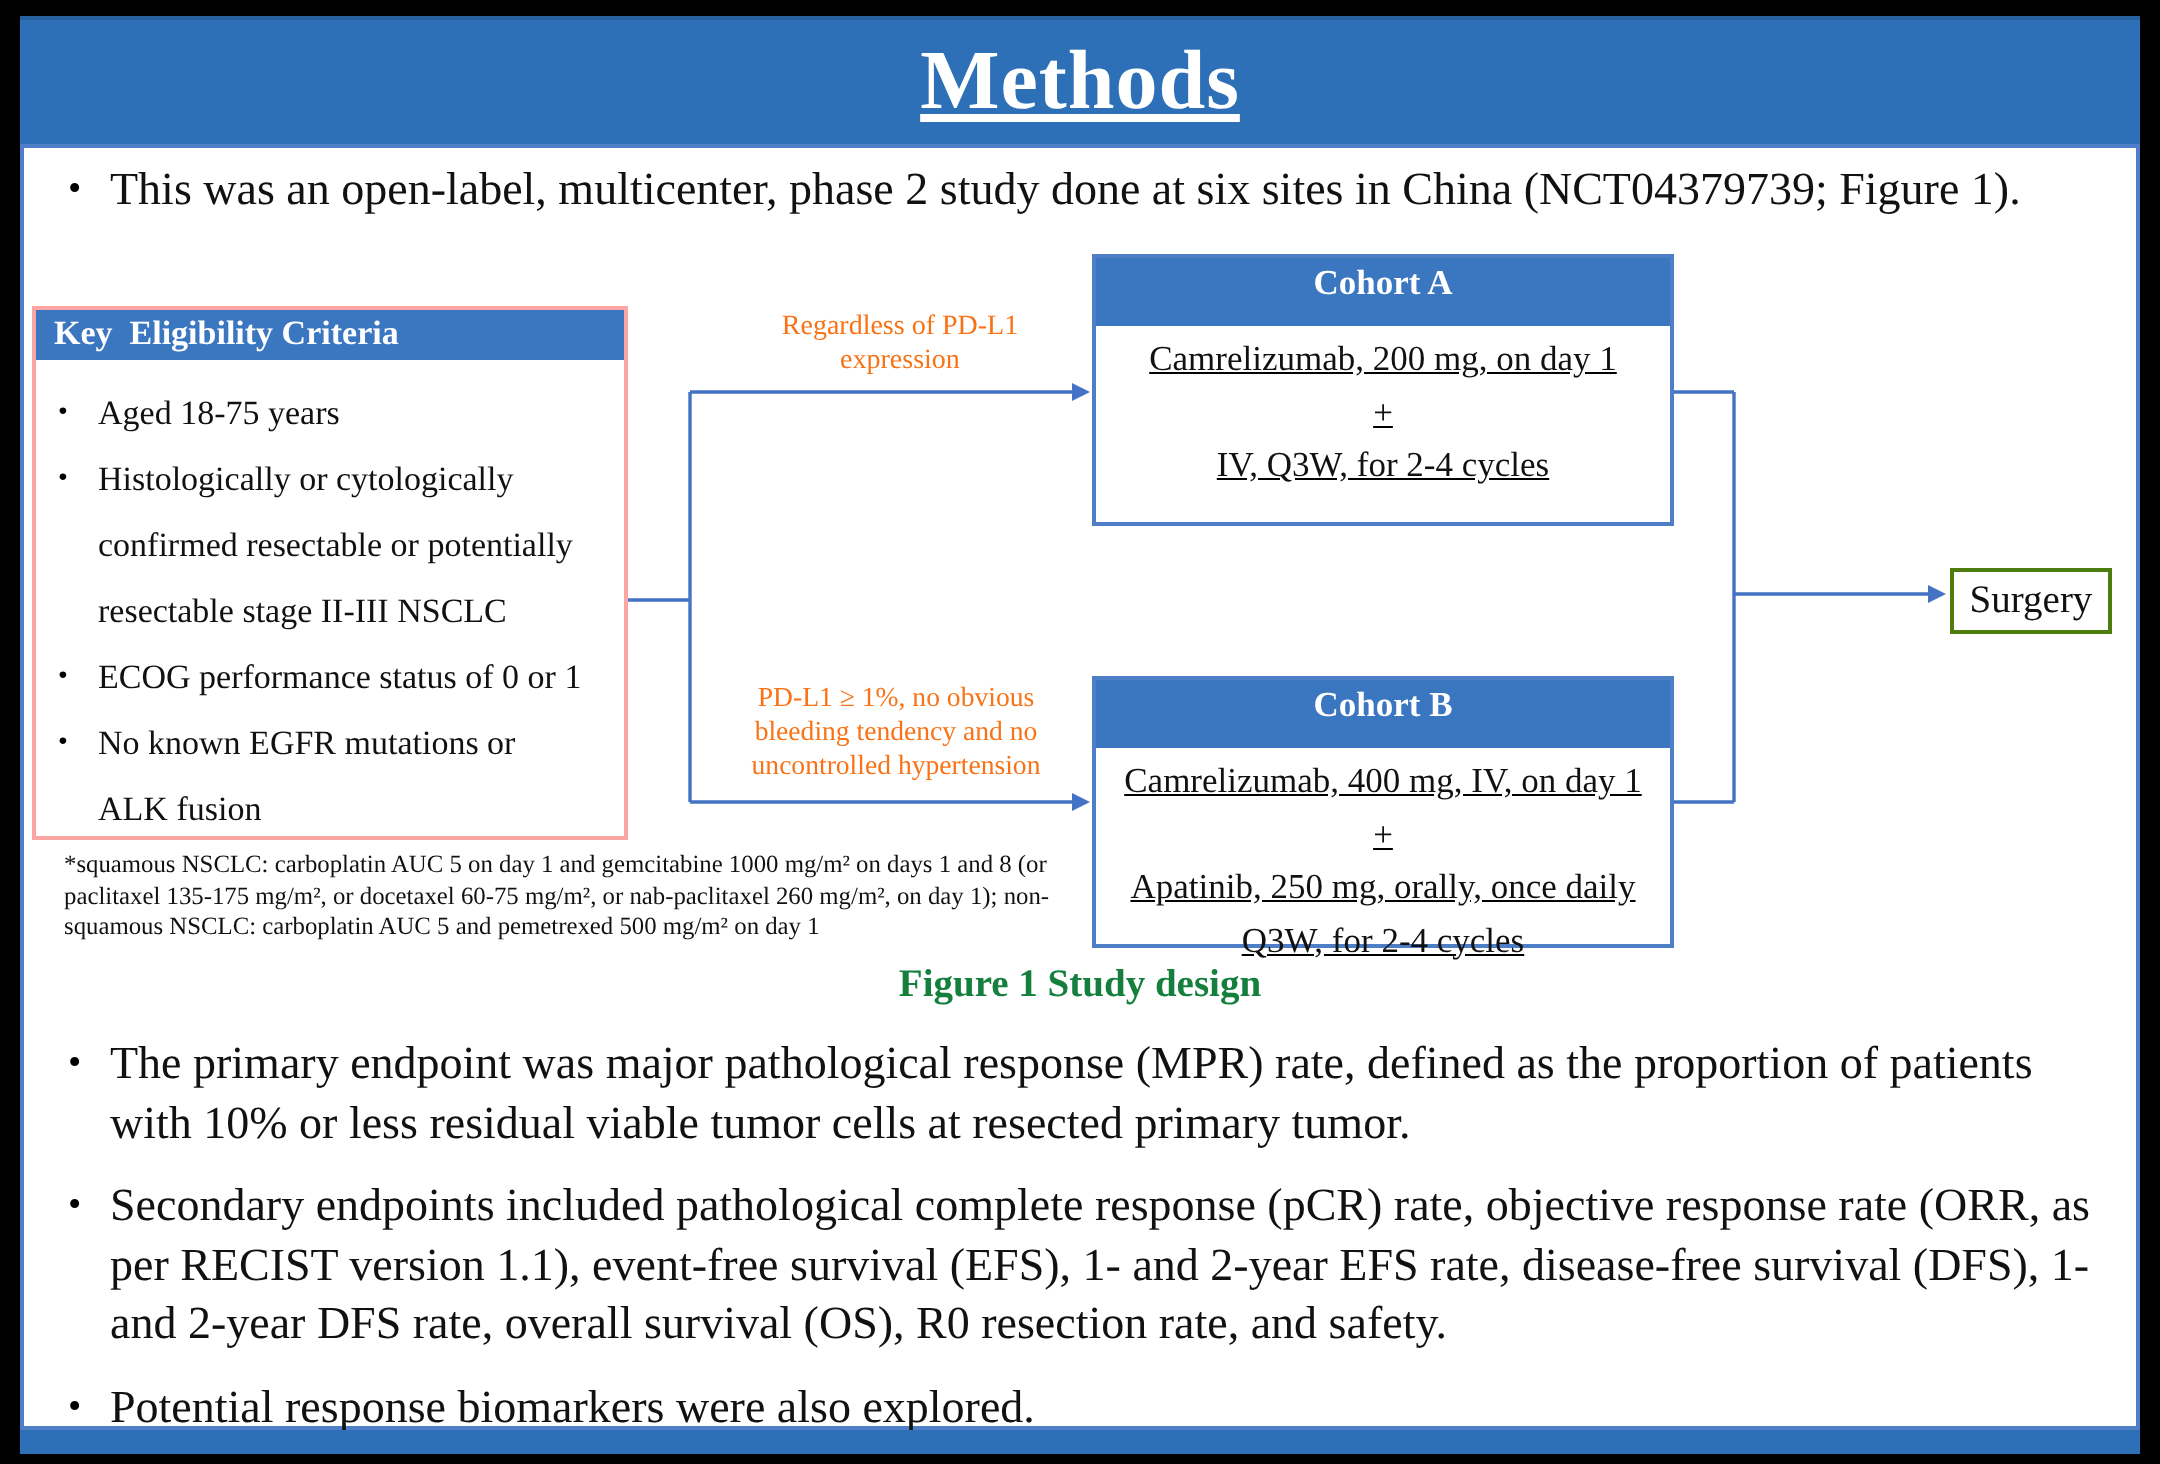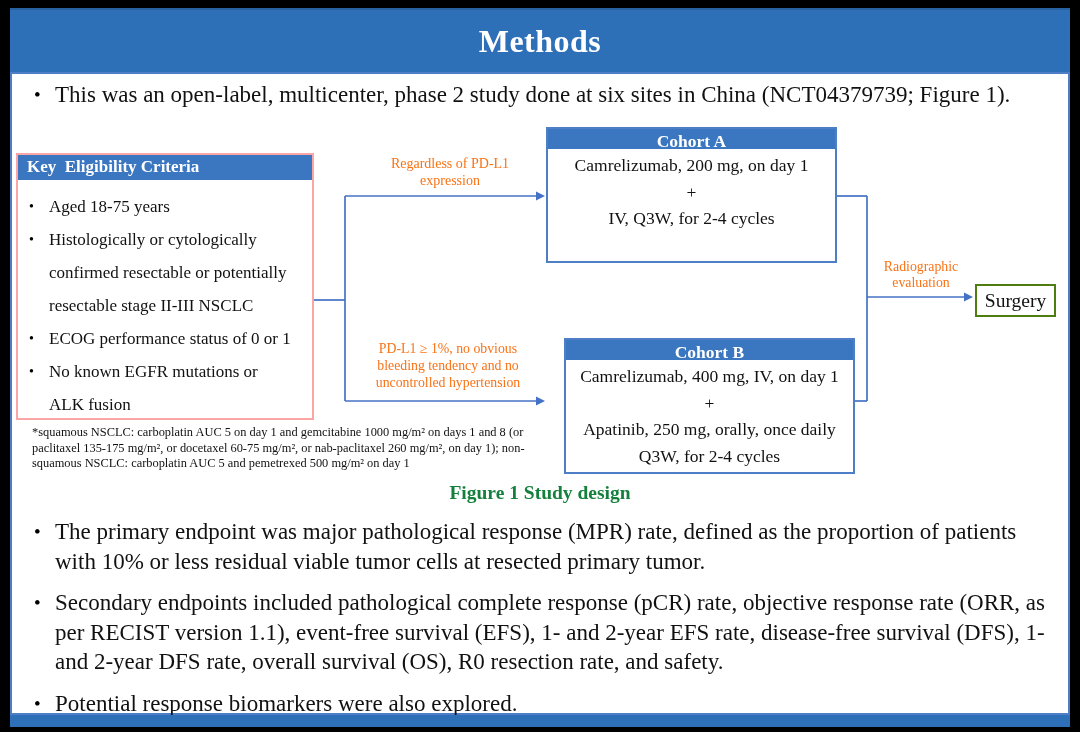--- a/index.html
+++ b/index.html
@@ -12,21 +12,21 @@
   }
   .slide { position: absolute; inset: 0; }
 
   
   .header-bar {
     position: absolute; left: 10px; top: 8px; width: 1060px; height: 64px;
     background: #2E70B8; border-top: 2px solid #27619f;
     display: flex; align-items: center; justify-content: center;
   }
   .header-bar h1 {
-    color: #fff; font-size: 32px; font-weight: bold; letter-spacing: 0.5px;
+    color: #fff; font-size: 42px; font-weight: bold; letter-spacing: 0.5px; text-decoration: underline;
   }
   .footer-bar {
     position: absolute; left: 10px; top: 715px; width: 1060px; height: 12px;
     background: #2E70B8;
   }
 
   
   .content-area {
     position: absolute; left: 10px; top: 72px; width: 1060px; height: 643px;
     background: #fff; border: 2px solid #4E7EC6;
@@ -55,26 +55,26 @@
   .e-row { display: flex; align-items: flex-start; }
   .e-dot { flex: 0 0 20px; font-size: 14px; line-height: 33px; }
   .e-text { white-space: pre-line; font-size: 17px; line-height: 33px; color: #111; }
 
   
   .cohort-box {
     position: absolute; left: 546px; width: 291px; height: 136px;
     border: 2px solid #4E7EC6; background: #fff;
   }
   .cohort-a { top: 127px; }
-  .cohort-b { top: 338px; margin-left: 18px; }
+  .cohort-b { top: 338px; }
   .cohort-header {
-    height: 20px; background: #3B76C0; color: #fff; font-weight: bold;
+    height: 34px; background: #3B76C0; color: #fff; font-weight: bold;
     font-size: 17.5px; line-height: 25px; text-align: center;
   }
-  .cohort-body { padding-top: 3px; text-align: center; }
+  .cohort-body { padding-top: 3px; text-align: center; text-decoration: underline; }
   .cohort-line { font-size: 17.5px; line-height: 26.5px; color: #111; }
 
   
   .flow-label {
     position: absolute; text-align: center; color: #f97316; white-space: pre-line;
   }
   .label-top { left: 365px; top: 156px; width: 170px; font-size: 14px; line-height: 16.5px; }
   .label-bottom { left: 358px; top: 341px; width: 180px; font-size: 13.8px; line-height: 16.8px; }
   .label-radio { left: 868px; top: 259px; width: 106px; font-size: 13.8px; line-height: 16px; }
 
@@ -175,22 +175,20 @@
   <div class="cohort-box cohort-b">
     <div class="cohort-header">Cohort B</div>
     <div class="cohort-body">
       <div class="cohort-line">Camrelizumab, 400 mg, IV, on day 1</div>
       <div class="cohort-line">+</div>
       <div class="cohort-line">Apatinib, 250 mg, orally, once daily</div>
       <div class="cohort-line">Q3W, for 2-4 cycles</div>
     </div>
   </div>
 
-  <div class="flow-label label-radio">Radiographic
-evaluation</div>
   <div class="surgery-box">
     <span>Surgery</span>
   </div>
 
   <div class="footnote">*squamous NSCLC: carboplatin AUC 5 on day 1 and gemcitabine 1000 mg/m² on days 1 and 8 (or
 paclitaxel 135-175 mg/m², or docetaxel 60-75 mg/m², or nab-paclitaxel 260 mg/m², on day 1); non-
 squamous NSCLC: carboplatin AUC 5 and pemetrexed 500 mg/m² on day 1</div>
   <div class="fig-caption">Figure 1 Study design</div>
 
   <div class="bullets">

